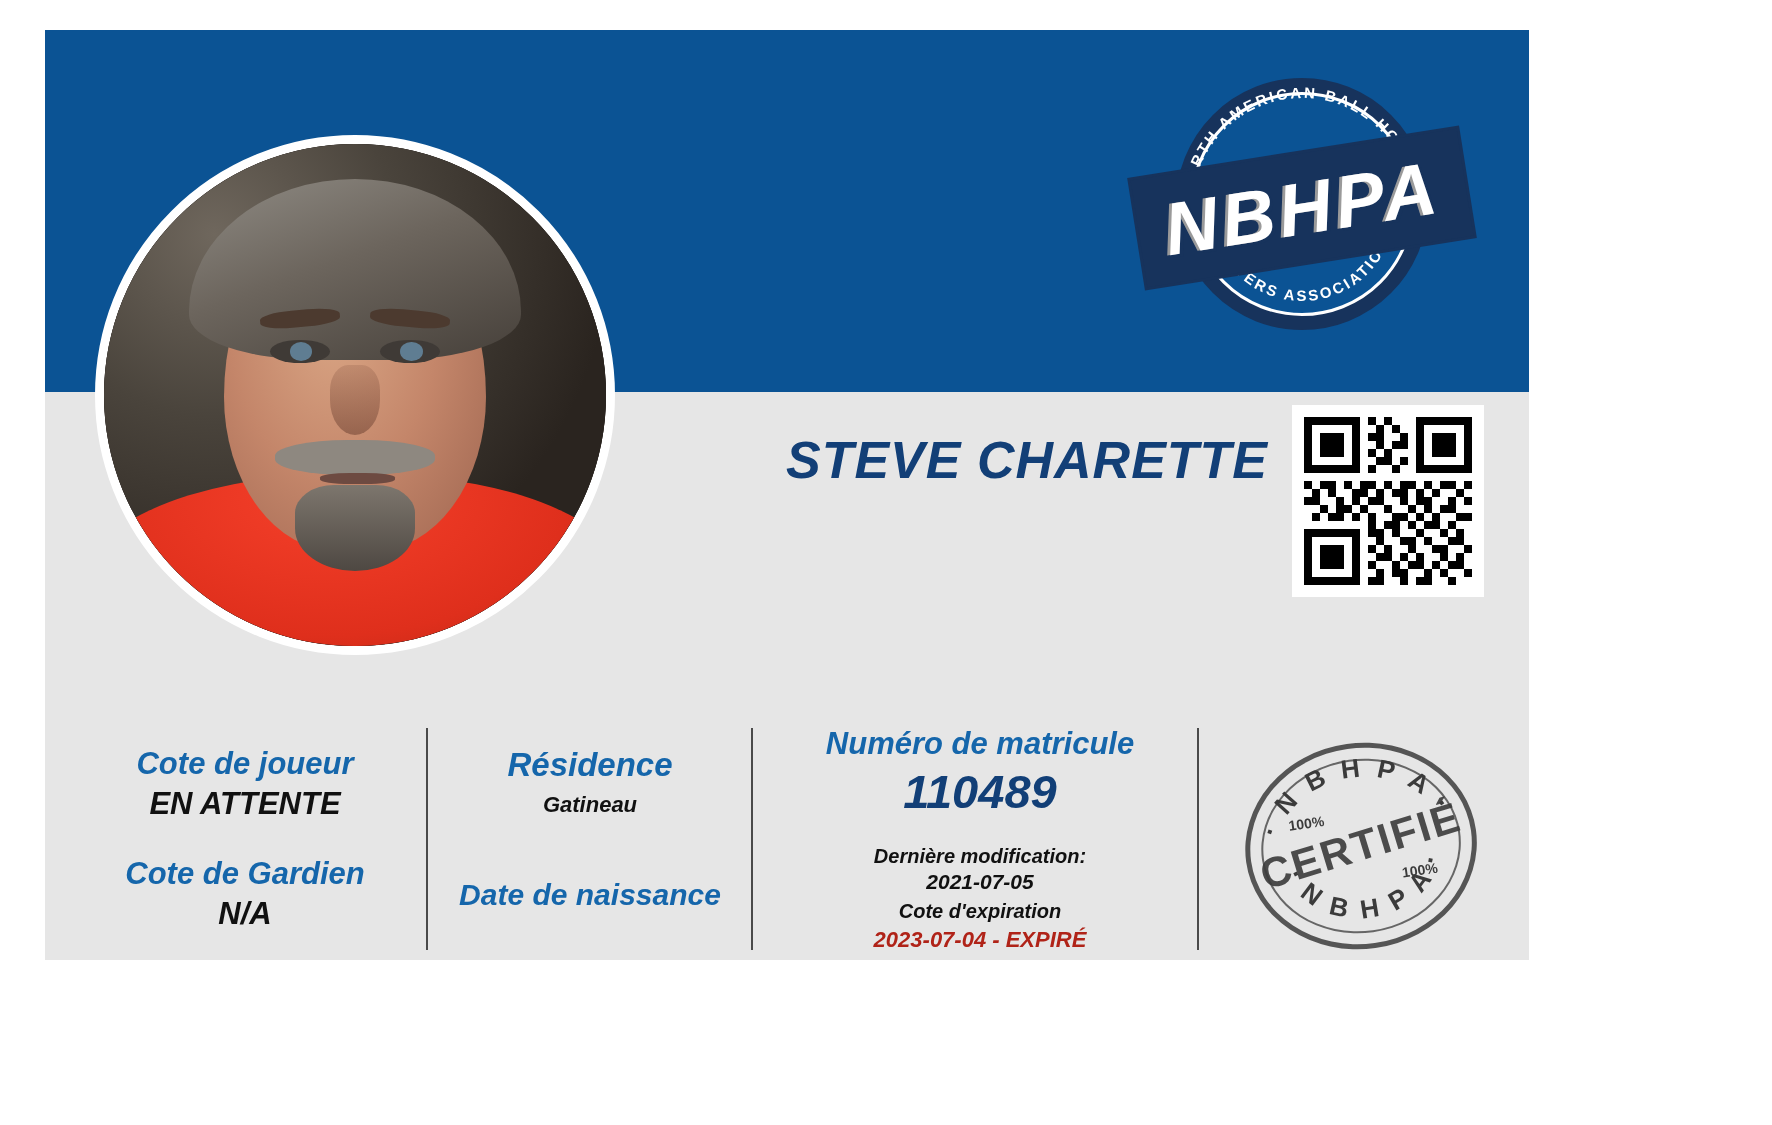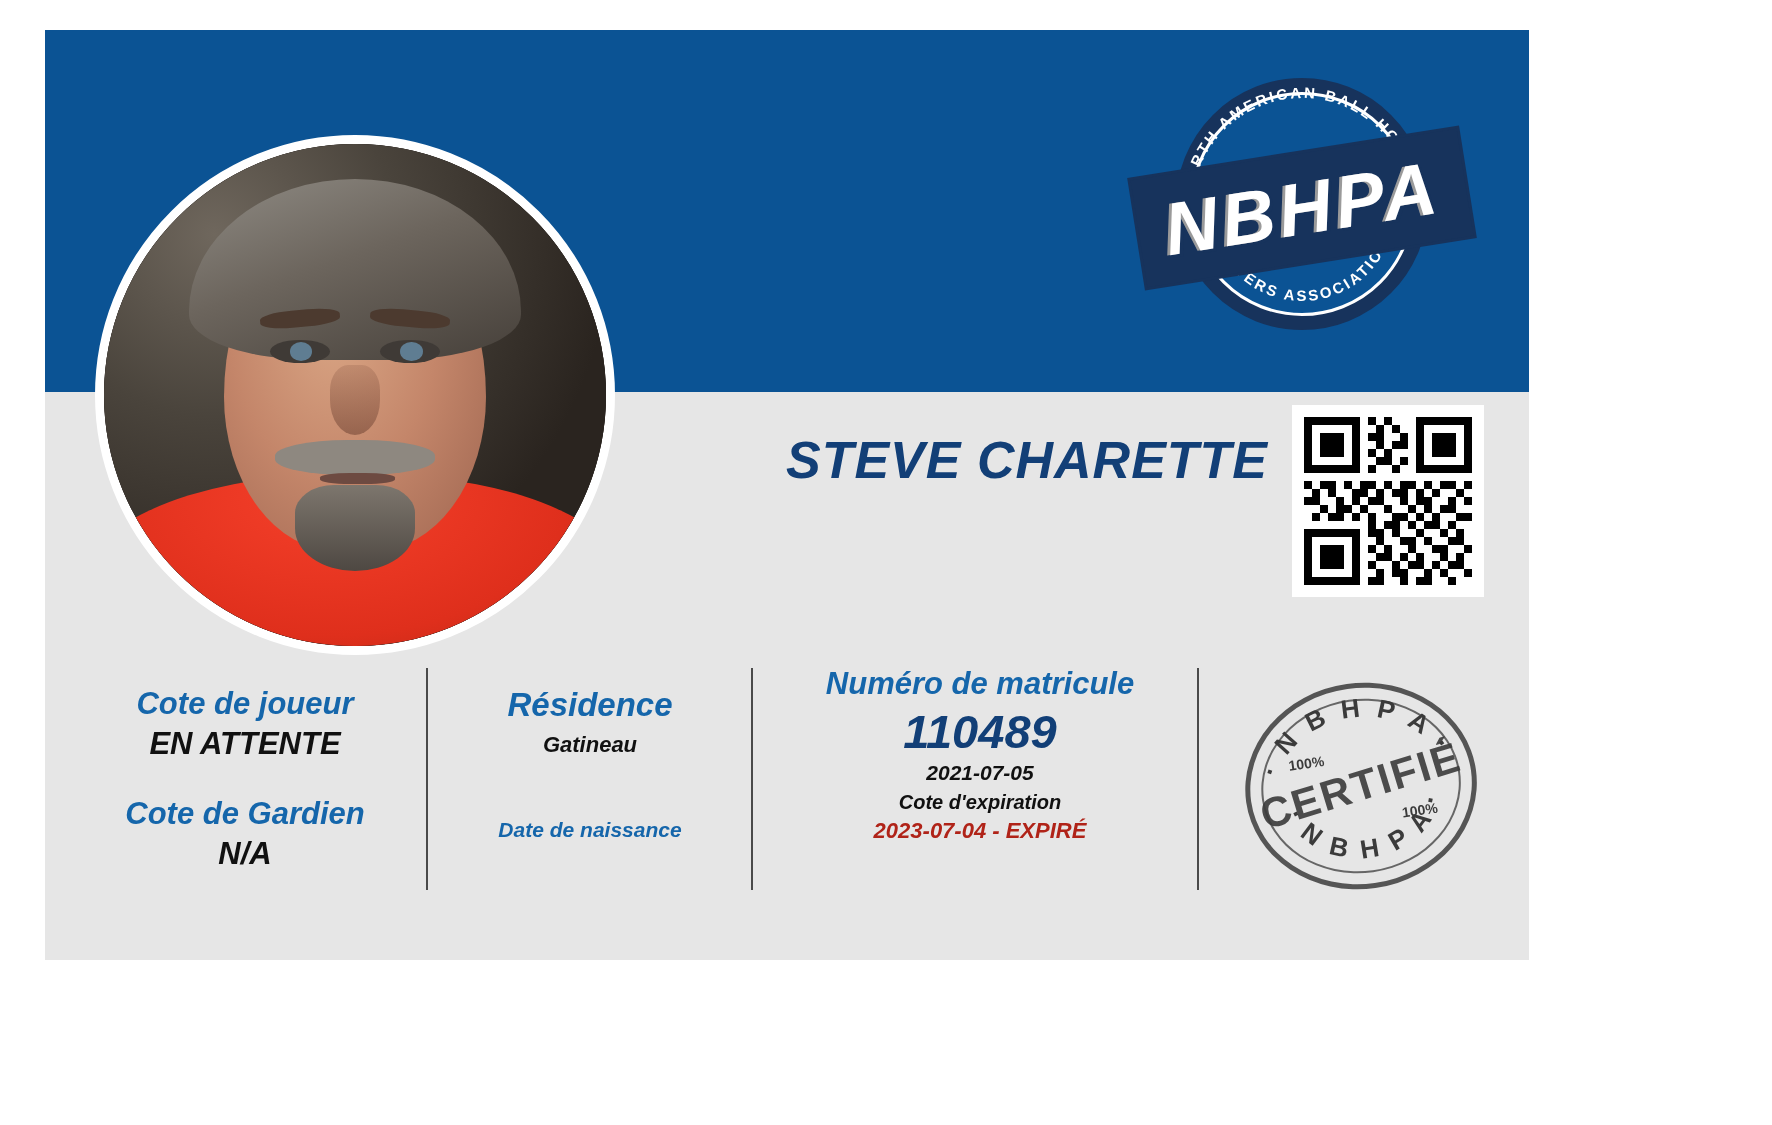--- a/index.html
+++ b/index.html
@@ -209,21 +209,21 @@
     background: #ffffff;
     padding: 12px;
     box-sizing: content-box;
   }
   .qr svg { display: block; }
 
   
   .info {
     position: absolute;
     left: 0;
-    top: 618px;
+    top: 678px;
     width: 100%;
     height: 260px;
   }
   .divider {
     position: absolute;
     top: 20px;
     width: 2px;
     height: 222px;
     background: #4a4a4a;
   }
@@ -244,21 +244,21 @@
   }
 
   .col-rating { left: 40px; top: 38px; width: 320px; }
   .col-rating .label { font-size: 31px; }
   .col-rating .value { font-size: 31px; margin-top: 4px; }
   .col-rating .spacer { height: 34px; }
 
   .col-res { left: 400px; top: 38px; width: 290px; }
   .col-res .label { font-size: 33px; }
   .col-res .value { font-size: 22px; margin-top: 8px; }
-  .col-res .dob-label { font-size: 21px; margin-top: 60px; text-align: center; }
+  .col-res .dob-label { font-size: 30px; margin-top: 60px; text-align: center; }
 
   .col-mat { left: 740px; top: 18px; width: 390px; }
   .col-mat .label { font-size: 31px; }
   .col-mat .big { font-size: 47px; font-weight: bold; font-style: italic; color: #123f77; margin-top: 2px; }
   .col-mat .small-label { font-size: 20px; font-weight: bold; font-style: italic; color: #111; margin-top: 26px; }
   .col-mat .small-value { font-size: 21px; font-weight: bold; font-style: italic; color: #111; margin-top: 2px; text-align: center; }
   .col-mat .exp-label { font-size: 20px; font-weight: bold; font-style: italic; color: #111; margin-top: 6px; }
   .col-mat .exp-value { font-size: 22px; font-weight: bold; font-style: italic; color: #b02318; margin-top: 4px; }
 
   
@@ -488,20 +488,21 @@
     <div class="col col-res">
       <div class="label">Résidence</div>
       <div class="value">Gatineau</div>
       <div class="label dob-label">Date de naissance</div>
       <div class="value"></div>
     </div>
 
     <div class="col col-mat">
       <div class="label">Numéro de matricule</div>
       <div class="big">110489</div>
+      <div class="small-label">Dernière modification:</div>
       <div class="small-value">2021-07-05</div>
       <div class="exp-label">Cote d'expiration</div>
       <div class="exp-value">2023-07-04  - EXPIRÉ</div>
     </div>
 
     <div class="stamp">
       <div class="ring"></div>
       <div class="ring2"></div>
       <svg viewBox="0 0 262 225" width="262" height="225">
         <defs>

